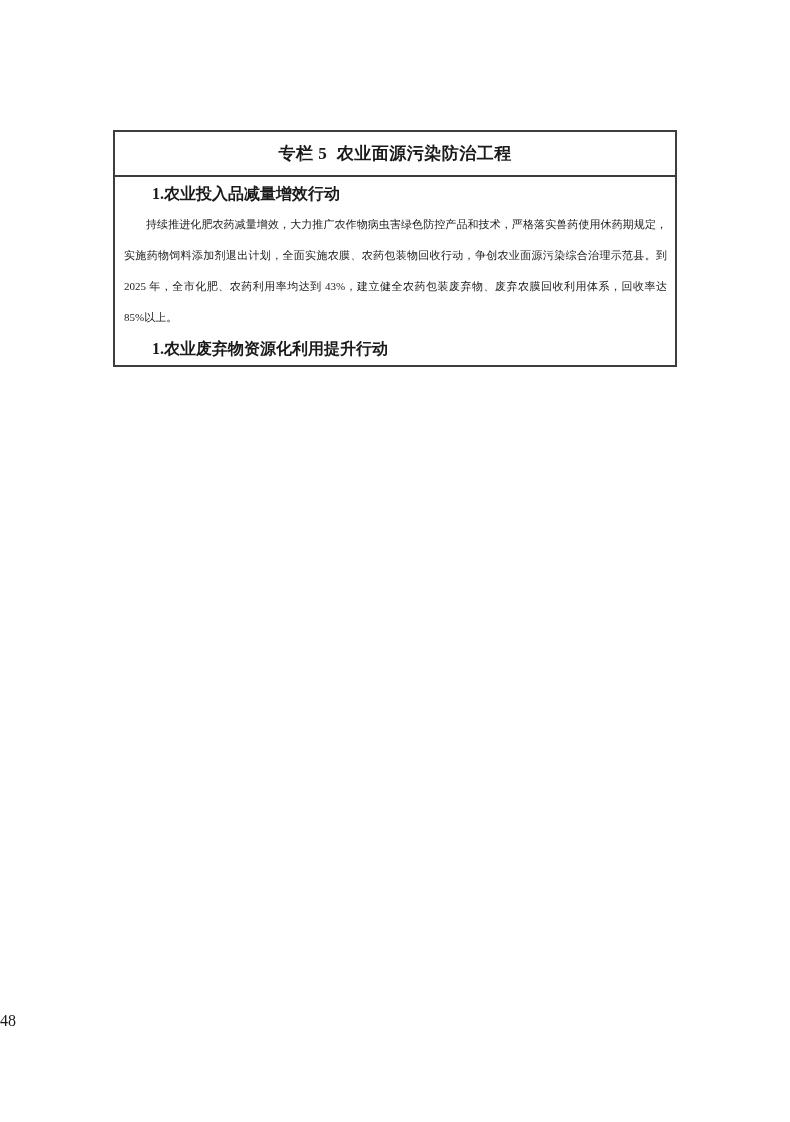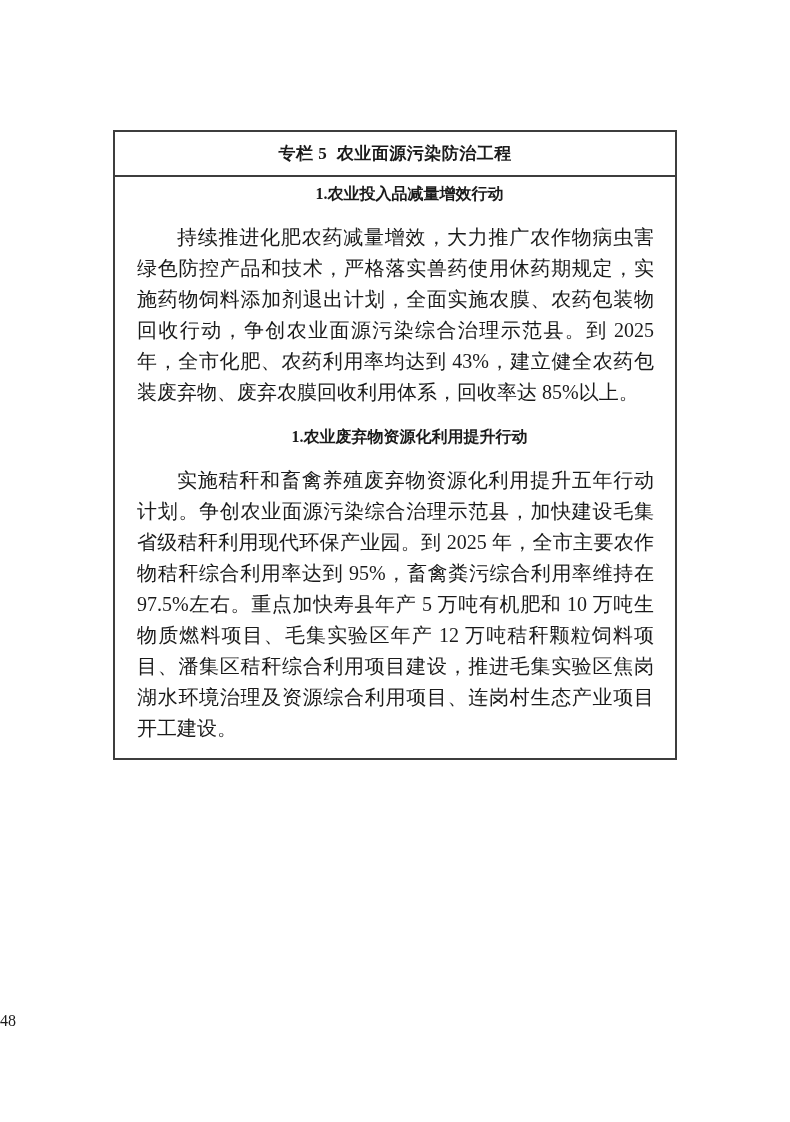--- a/index.html
+++ b/index.html
@@ -37,25 +37,24 @@
   }
   .panel-body {
     padding: 1px 8px 1px 9px;
   }
   .section-heading {
     margin: 0;
     padding-left: 28px;
     font-size: 16px;
     font-weight: bold;
     line-height: 31px;
-    text-align: center;
   }
   .section-body {
-    margin: 13px;
-    font-size: 20px;
+    margin: 0;
+    font-size: 11px;
     line-height: 31px;
     text-align: justify;
     text-indent: 2em;
   }
   .page-number {
     position: absolute;
     top: 1012px;
     left: 0;
     width: 100%;
     font-size: 16px;
@@ -68,19 +67,18 @@
 <div class="page">
 
   <div class="panel">
     <div class="panel-title">专栏 5  农业面源污染防治工程</div>
 
     <div class="panel-body">
       <h3 class="section-heading">1.农业投入品减量增效行动</h3>
       <p class="section-body">持续推进化肥农药减量增效，大力推广农作物病虫害绿色防控产品和技术，严格落实兽药使用休药期规定，实施药物饲料添加剂退出计划，全面实施农膜、农药包装物回收行动，争创农业面源污染综合治理示范县。到 2025 年，全市化肥、农药利用率均达到 43%，建立健全农药包装废弃物、废弃农膜回收利用体系，回收率达 85%以上。</p>
 
       <h3 class="section-heading">1.农业废弃物资源化利用提升行动</h3>
-      <p class="section-body">实施秸秆和畜禽养殖废弃物资源化利用提升五年行动计划。争创农业面源污染综合治理示范县，加快建设毛集省级秸秆利用现代环保产业园。到 2025 年，全市主要农作物秸秆综合利用率达到 95%，畜禽粪污综合利用率维持在 97.5%左右。重点加快寿县年产 5 万吨有机肥和 10 万吨生物质燃料项目、毛集实验区年产 12 万吨秸秆颗粒饲料项目、潘集区秸秆综合利用项目建设，推进毛集实验区焦岗湖水环境治理及资源综合利用项目、连岗村生态产业项目开工建设。</p>
     </div>
   </div>
 
   <div class="page-number">48</div>
 
 </div>
 
 </body></html>

